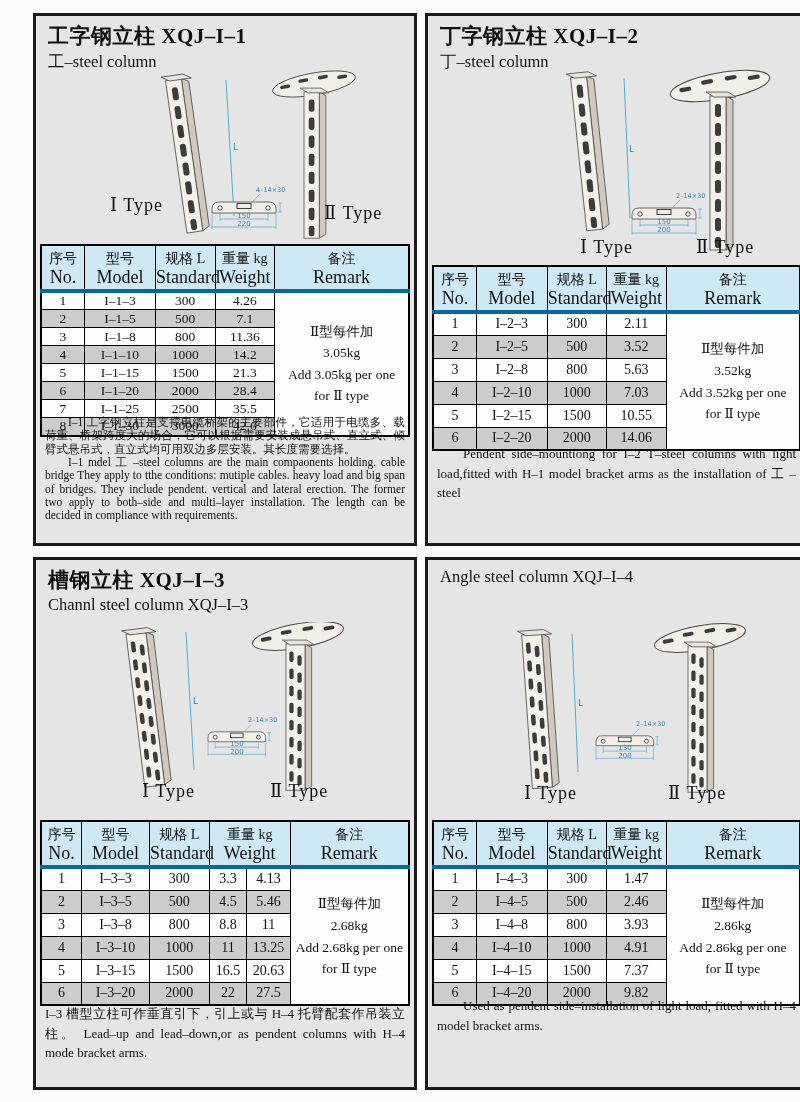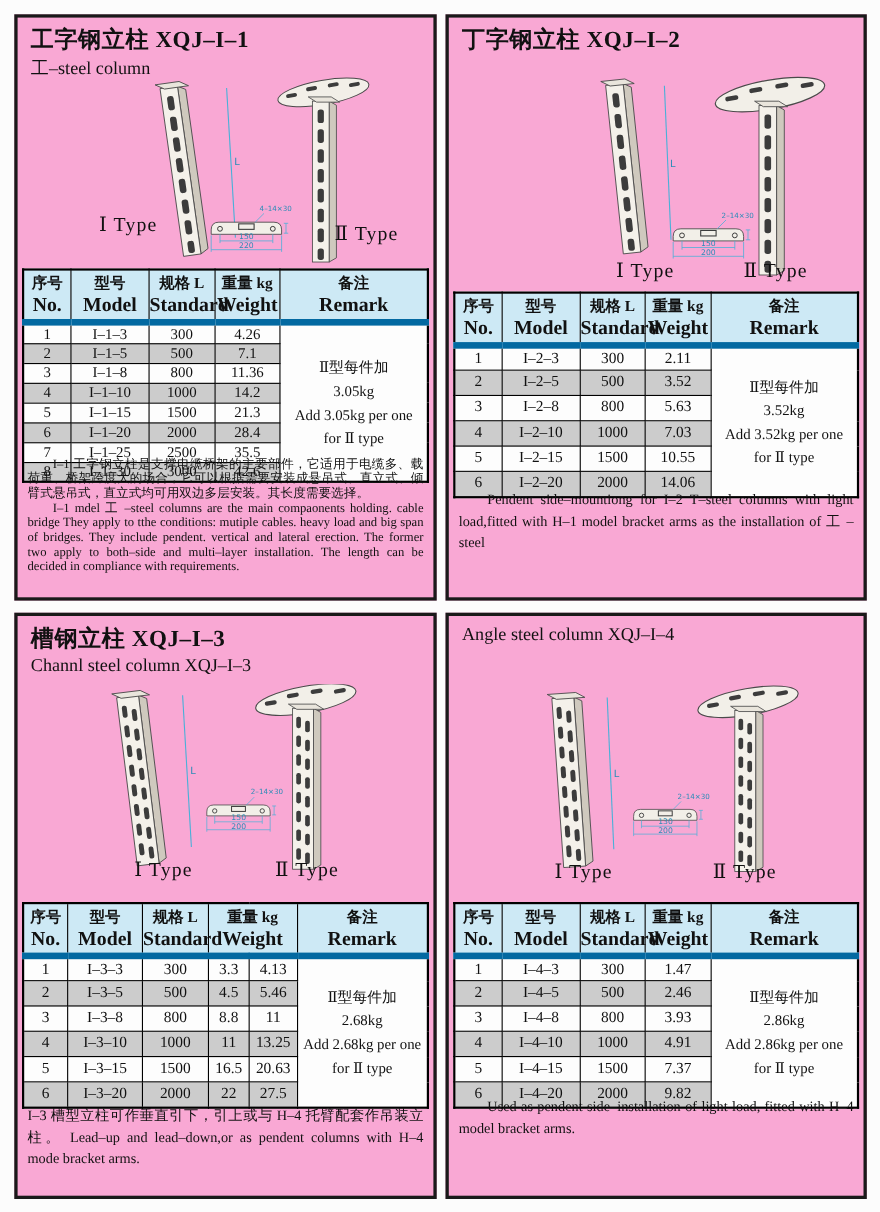--- a/index.html
+++ b/index.html
@@ -3,21 +3,21 @@
 <meta charset="utf-8">
 <style>
   * { margin:0; padding:0; box-sizing:border-box; }
   html,body { width:800px; }
   body {
     background:#fcfcfc;
     font-family:"Liberation Serif","DejaVu Serif",serif;
     color:#111;
   }
   .page { position:relative; width:800px; height:1102px; overflow:hidden; background:#fcfcfc; }
-  .panel { position:absolute; background:#f9a8d4; border:3px solid #1a1a1a; overflow:hidden; }
+  .panel { position:absolute; background:#e5e5e5; border:3px solid #1a1a1a; overflow:hidden;margin-left:20px; }
   #p1 { left:13px;  top:13px;  width:384px; height:533px; }
   #p2 { left:405px; top:13px;  width:383px; height:533px; }
   #p3 { left:13px;  top:557px; width:384px; height:533px; }
   #p4 { left:405px; top:557px; width:383px; height:533px; }
 
   .ptitle { position:absolute; left:12px; top:6px; right:8px; }
   .title-zh { font-size:21px; font-weight:bold; letter-spacing:0.5px; white-space:nowrap; }
   .title-en { font-size:16.5px; margin-top:1px; white-space:nowrap; }
 
   .drawing { position:absolute; left:0; right:0; }
@@ -33,21 +33,21 @@
   #p4 .t1 { left:96px;  top:160px; }  #p4 .t2 { left:240px; top:160px; }
 
   .table-wrap { position:absolute; left:4px; right:4px; }
   #p1 .table-wrap { top:228px; }
   #p2 .table-wrap { top:249px; }
   #p3 .table-wrap { top:260px; }
   #p4 .table-wrap { top:260px; }
 
   .tbl { width:100%; border-collapse:collapse; table-layout:fixed; border:2px solid #000; background:#fdfdfd; }
   .tbl th, .tbl td { border:1px solid #000; text-align:center; vertical-align:middle; padding:0 2px; }
-  .tbl thead th { background:var(--hdr-bg,#cde9f5); font-weight:bold; line-height:1.12; padding:3px 0 2px; border-bottom:6px solid #0369a1; }
+  .tbl thead th { background:var(--hdr-bg,#cde9f5); font-weight:normal; line-height:1.12; padding:3px 0 2px; border-bottom:4px solid #0369a1; }
   .th-zh { font-size:14px; }
   .th-en { font-size:18px; }
   .tbl tbody tr.alt td { background:var(--alt-bg,#cccccc); }
   .tbl td.remark { background:#fdfdfd !important; font-size:13.5px; line-height:1.6; }
   .tw8 tbody td { height:18px; font-size:13.5px; }
   .tw6 tbody td { height:23px; font-size:14px; }
 
   .desc { position:absolute; left:9px; right:9px; text-align:justify; }
   #p1 .desc { top:400px; font-size:11.5px; line-height:1.16; }
   #p2 .desc { top:428px; font-size:13px;  line-height:1.5; }
@@ -234,20 +234,21 @@
     </div>
     <div class="desc">
       <p class="indent">I–1 工字钢立柱是支撑电缆桥架的主要部件，它适用于电缆多、载荷重、桥架跨度大的场合，它可以根据需要安装成悬吊式、直立式、倾臂式悬吊式，直立式均可用双边多层安装。其长度需要选择。</p>
       <p class="indent">I–1 mdel 工 –steel columns are the main compaonents holding. cable bridge They apply to tthe conditions: mutiple cables. heavy load and big span of bridges. They include pendent. vertical and lateral erection. The former two apply to both–side and multi–layer installation. The length can be decided in compliance with requirements.</p>
     </div>
   </section>
 
   <section class="panel" id="p2">
     <div class="ptitle">
       <div class="title-zh">丁字钢立柱 XQJ–I–2</div>
+      <div class="title-en">丁–steel column</div>
     </div>
     <div class="drawing">
       <svg viewBox="0 0 377 196">
         <g>
           <use href="#col-single" transform="translate(158,6) rotate(-6,8,150)"></use>
           <line class="cyan" x1="196" y1="10" x2="202" y2="150"></line>
           <text class="l-text" x="201" y="84">L</text>
         </g>
         <g>
           <use href="#plate-ii" transform="translate(292,18) scale(1.2)"></use>

